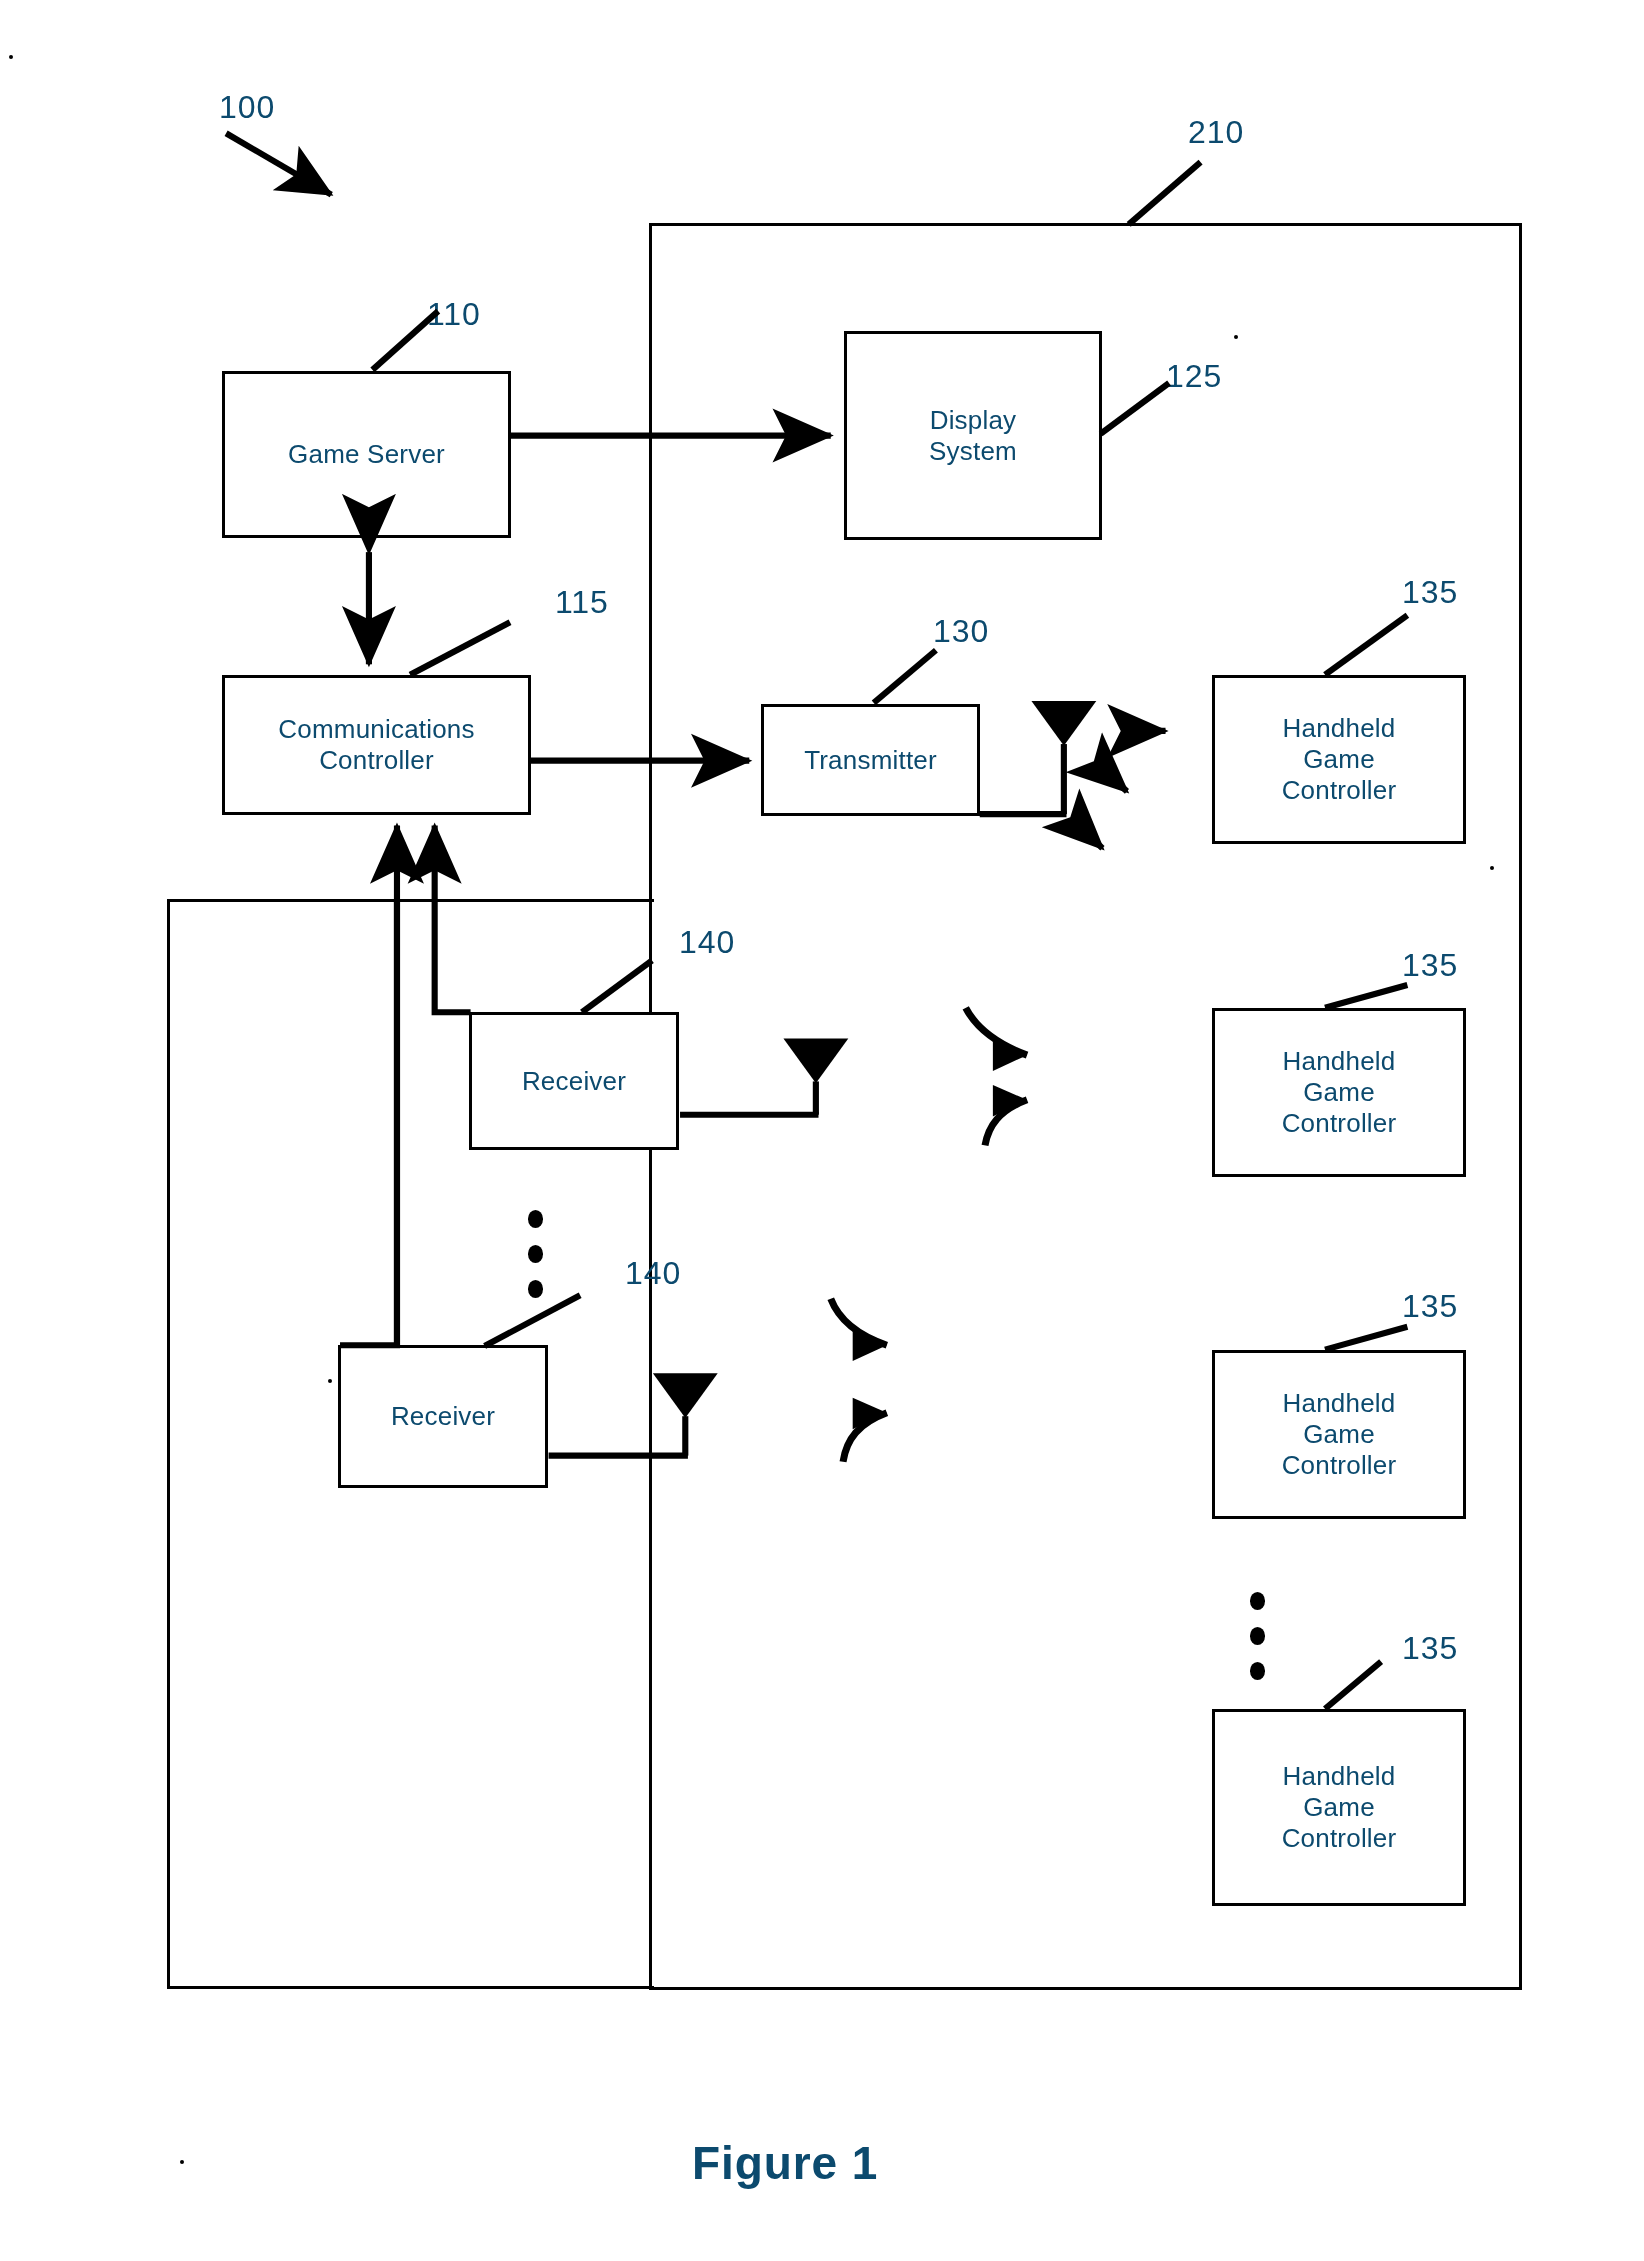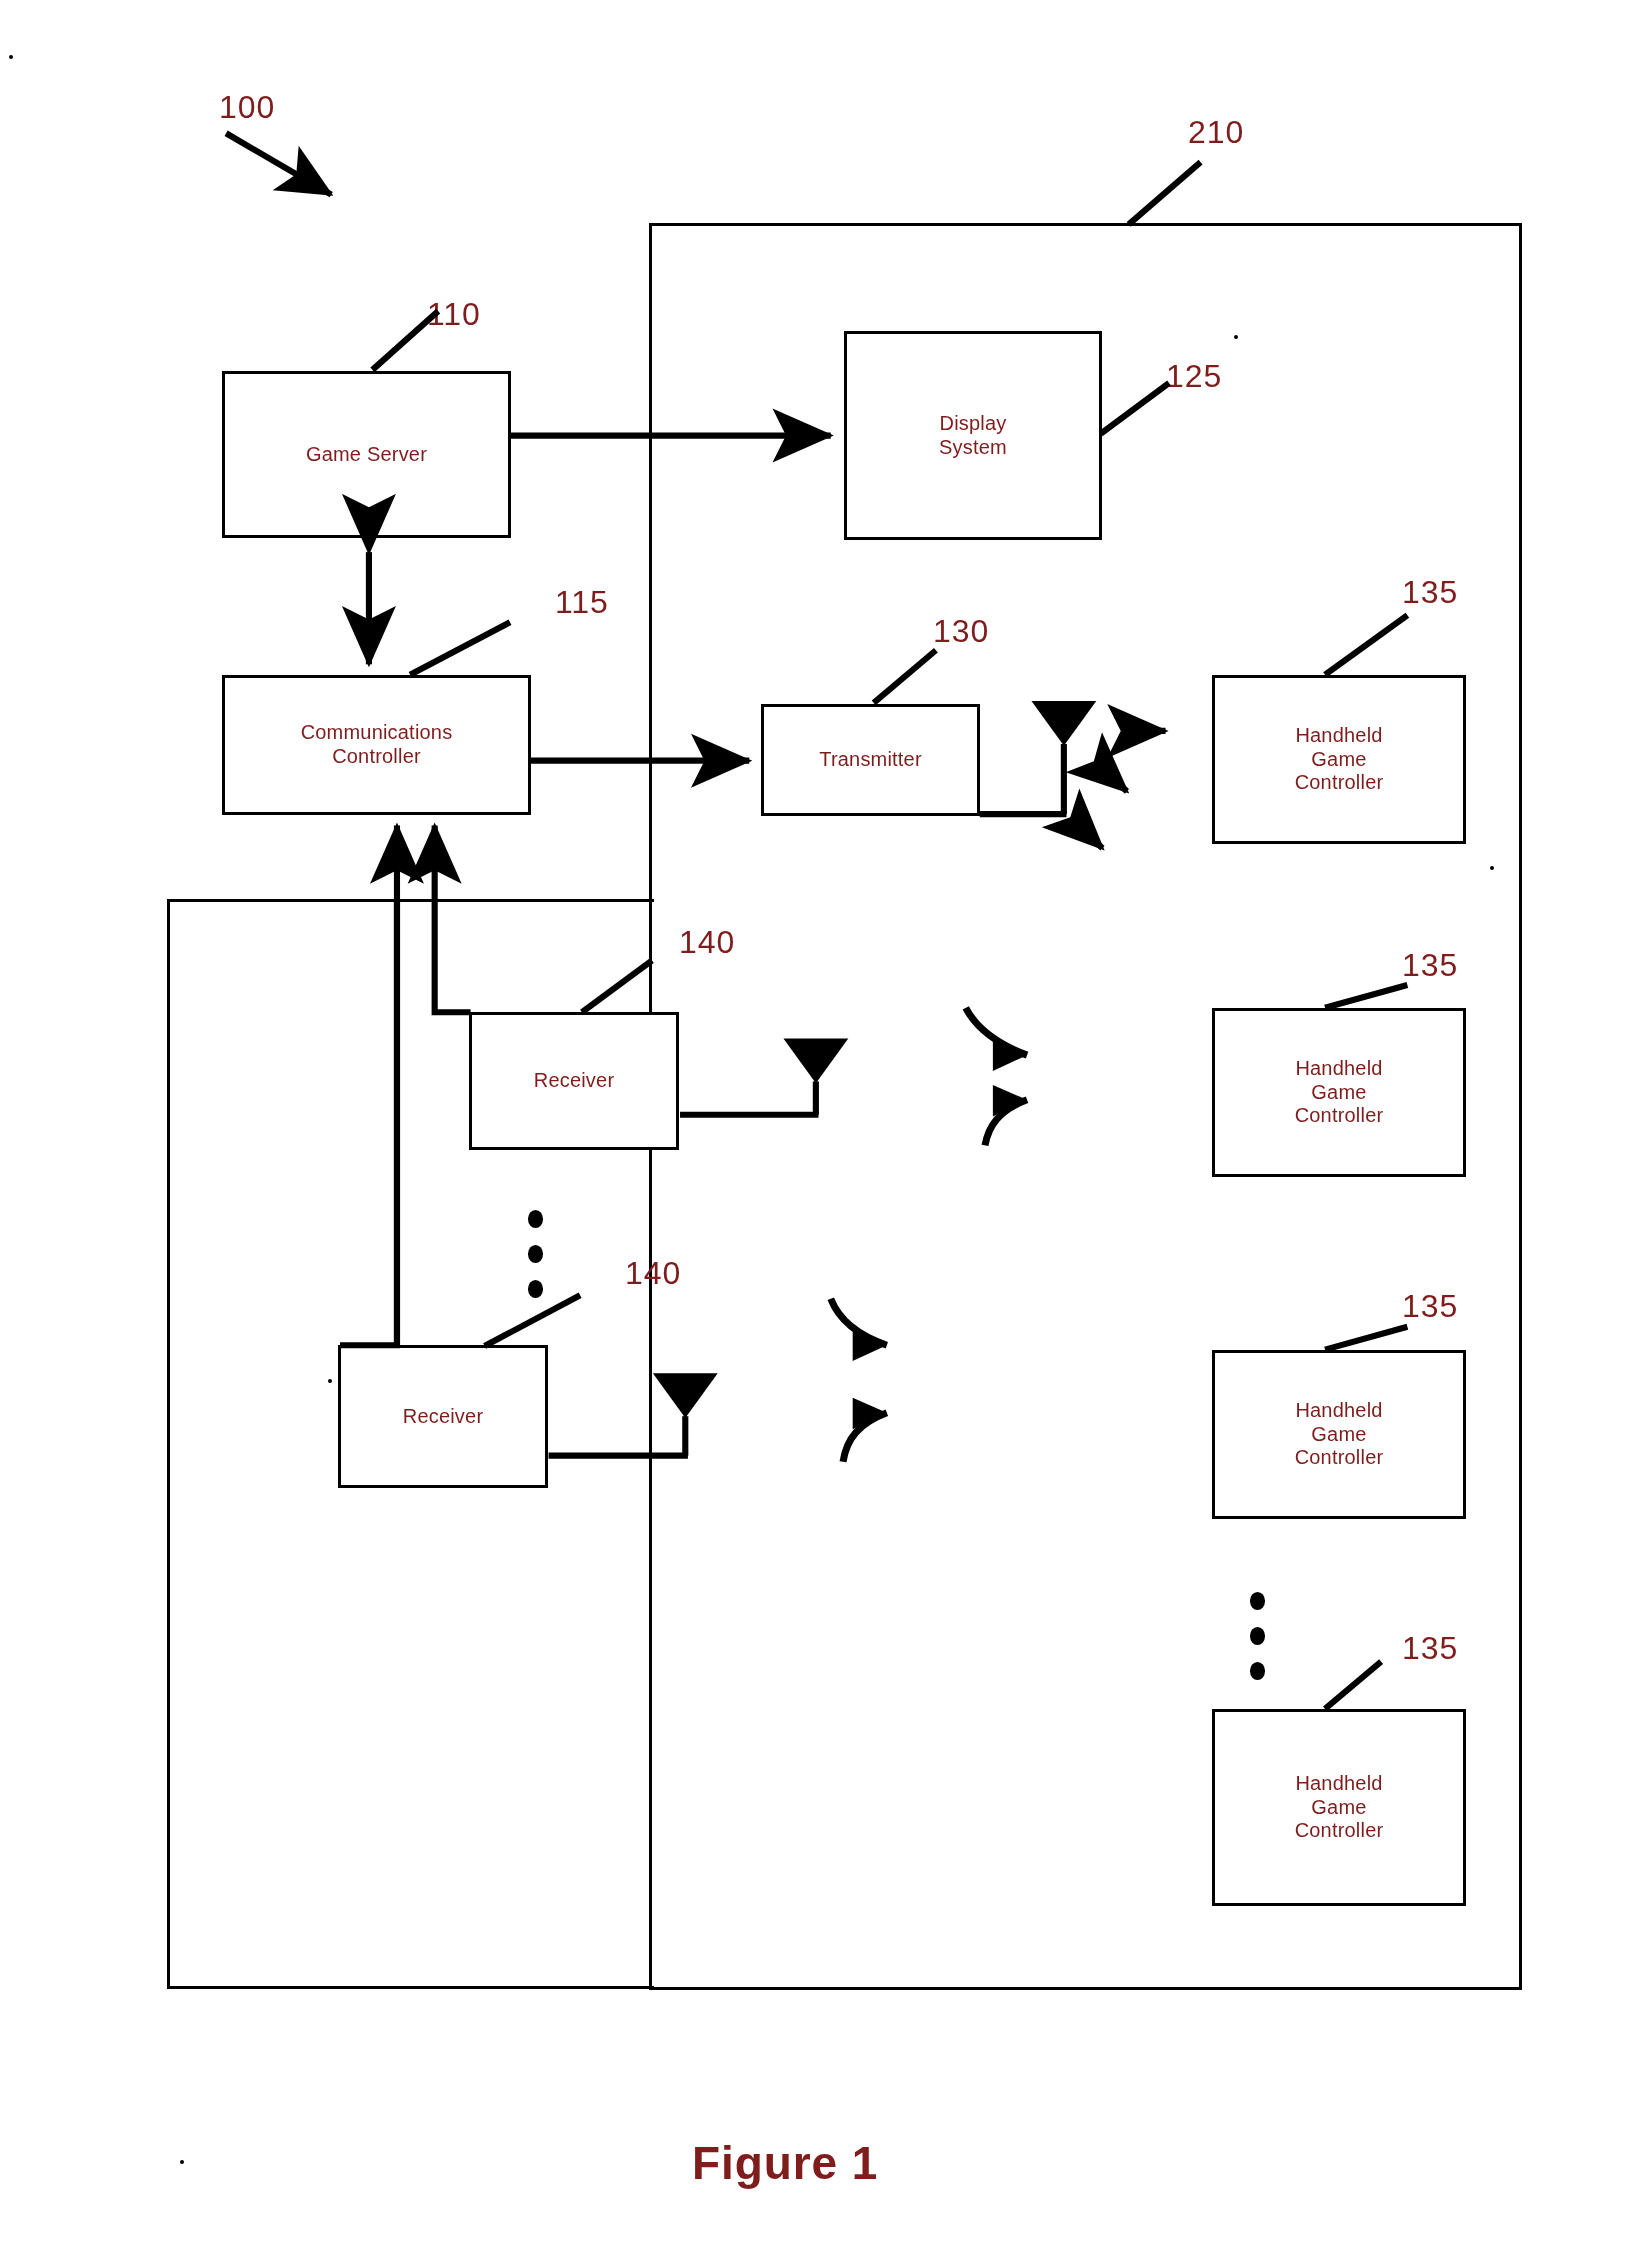--- a/index.html
+++ b/index.html
@@ -6,34 +6,34 @@
     margin: 0;
     padding: 0;
     background: #ffffff;
   }
   #page {
     position: relative;
     width: 1644px;
     height: 2261px;
     background: #ffffff;
     font-family: "Liberation Sans", sans-serif;
-    color: #7f1d1d;
+    color: #0c4a6e;
     overflow: hidden;
   }
   .box {
     position: absolute;
     border: 3.5px solid #000;
     background: #fff;
     box-sizing: border-box;
     display: flex;
     align-items: center;
     justify-content: center;
     text-align: center;
     line-height: 1.18;
-    font-size: 20px;
+    font-size: 26px;
     letter-spacing: 0.2px;
   }
   .container-box {
     position: absolute;
     border: 3.5px solid #000;
     background: transparent;
     box-sizing: border-box;
   }
   .ref {
     position: absolute;

